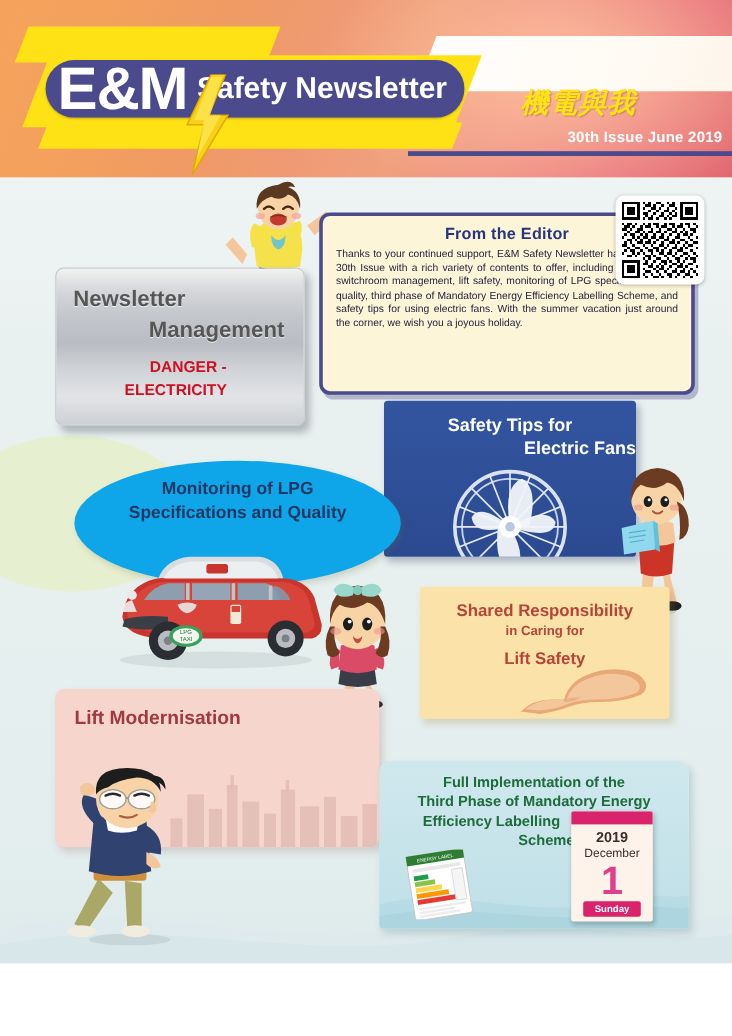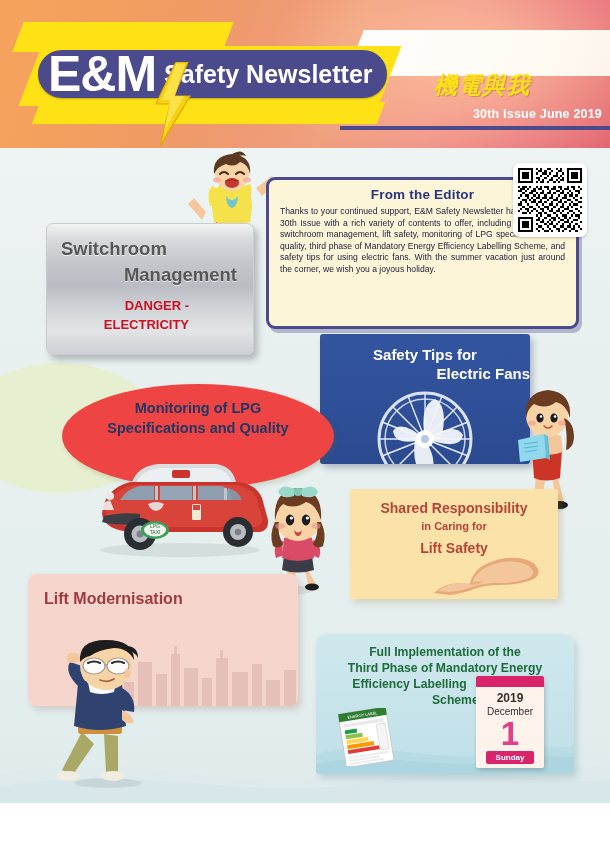--- a/index.html
+++ b/index.html
@@ -230,21 +230,21 @@
     font-size: 15px; font-weight: bold; color: #ffffff; }
   .fan-t2 { position: absolute; left: 0; right: 0; top: 31px; text-align: right;
     font-size: 15px; font-weight: bold; color: #ffffff; }
   .fan-svg { position: absolute; left: 52px; top: 52px; }
 
   
   .card-lpg {
     position: absolute;
     left: 62px; top: 384px;
     width: 272px; height: 104px;
-    background: #ef4444;
+    background: #0ea5e9;
     border-radius: 50%;
     box-shadow: 2px 3px 5px rgba(100,110,60,.22);
   }
   .lpg-t1 { position: absolute; left: 0; right: 0; top: 16px; text-align: center;
     font-size: 14.5px; font-weight: bold; color: #1f3864; }
   .lpg-t2 { position: absolute; left: 0; right: 0; top: 36px; text-align: center;
     font-size: 14.5px; font-weight: bold; color: #1f3864; }
   .taxi { position: absolute; left: 80px; top: 452px; width: 200px; height: 108px; }
 
   
@@ -261,21 +261,21 @@
     font-size: 14px; font-weight: bold; color: #b5453a; }
   .lift-t2 { position: absolute; left: 0; right: 0; top: 31px; text-align: center;
     font-size: 11px; font-weight: bold; color: #b5453a; }
   .lift-t3 { position: absolute; left: 0; right: 0; top: 51px; text-align: center;
     font-size: 14px; font-weight: bold; color: #b5453a; }
   .hand-svg { position: absolute; left: 76px; top: 60px; }
 
   
   .card-mod {
     position: absolute;
-    left: 28px; top: 574px;
+    left: 46px; top: 574px;
     width: 270px; height: 132px;
     background: #f6d5cd;
     border-radius: 8px;
     box-shadow: 3px 4px 6px rgba(150,110,100,.25);
     overflow: hidden;
   }
   .mod-t1 { position: absolute; left: 16px; top: 16px;
     font-size: 16px; font-weight: bold; color: #a03a40; }
   .mod-t2 { position: absolute; right: 18px; top: 40px;
     font-size: 16px; font-weight: bold; color: #a03a40; }
@@ -376,21 +376,21 @@
     <path d="M50 24 q4 -4 8 0" stroke="#4a2a14" stroke-width="2" fill="none" stroke-linecap="round"></path>
     <ellipse cx="46" cy="33" rx="7" ry="5" fill="#c33b2e"></ellipse>
     <path d="M39 31 q7 -3 14 0" stroke="#8a2a20" stroke-width="1" fill="none"></path>
     <ellipse cx="31" cy="30" rx="4" ry="2.6" fill="#f0a5a0" opacity="0.7"></ellipse>
     <ellipse cx="61" cy="30" rx="4" ry="2.6" fill="#f0a5a0" opacity="0.7"></ellipse>
     <path d="M32 92 l-4 8 l14 0 l0 -8 Z" fill="#f5f5dc"></path>
     <path d="M50 92 l0 8 l14 0 l-4 -8 Z" fill="#f5f5dc"></path>
   </svg>
 
   <div class="card-switch">
-    <div class="switch-t1">Switchroom</div>
+    <div class="switch-t1">Newsletter</div>
     <div class="switch-t2">Management</div>
     <div class="switch-d1">DANGER -</div>
     <div class="switch-d2">ELECTRICITY</div>
   </div>
   <svg class="bolt" viewBox="0 0 44 84">
     <path d="M26 0 L6 42 L20 42 L10 84 L40 34 L24 34 L38 0 Z" fill="#f7d117" stroke="#e0a800" stroke-width="1.2"></path>
     <path d="M26 2 L12 38 L20 38 L14 70 L34 34 L25 34 L35 2 Z" fill="#ffe95c" opacity="0.7"></path>
   </svg>
 
   <div class="editor-box">

